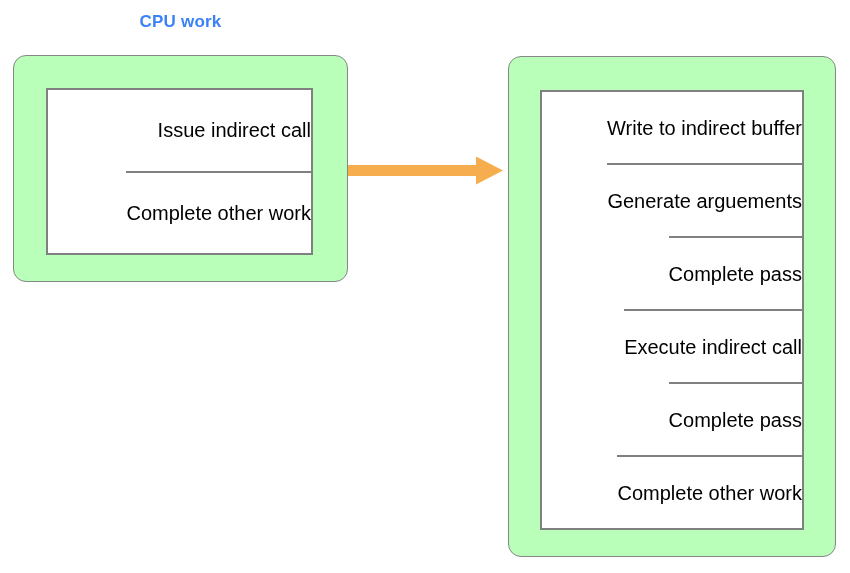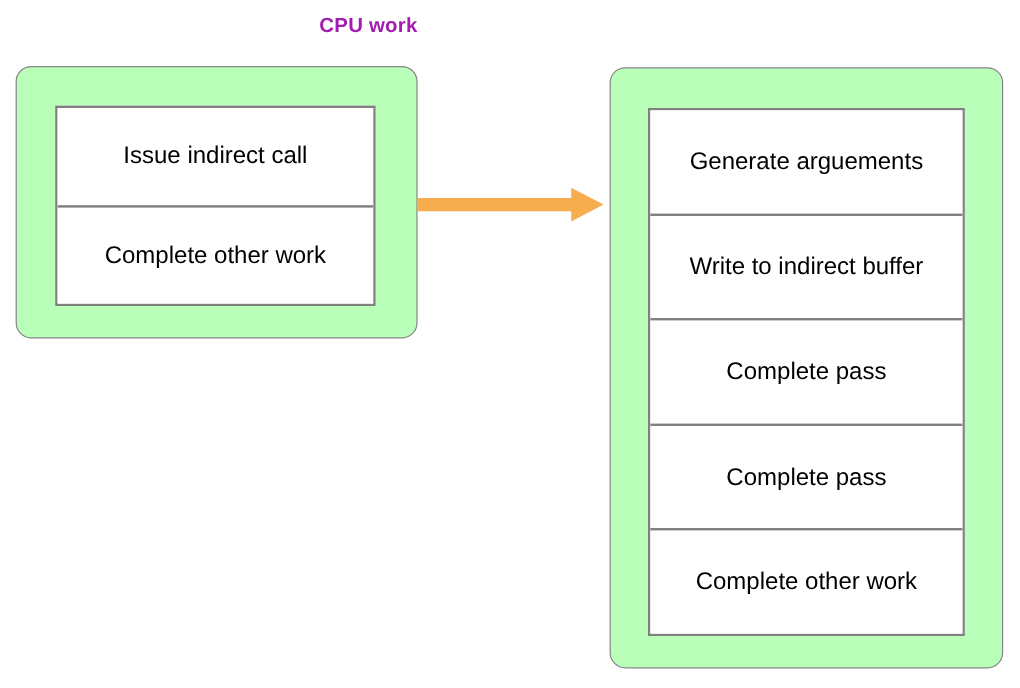--- a/index.html
+++ b/index.html
@@ -17,23 +17,23 @@
     height: 573px;
     background: #ffffff;
     overflow: hidden;
   }
 
   
   .col-title {
     position: absolute;
     font-size: 17px;
     font-weight: bold;
-    color: #a21caf;
+    color: #3b82f6;
     letter-spacing: 0.2px;
-    text-align: right;
+    text-align: center;
     white-space: nowrap;
     line-height: 20px;
   }
   #title-cpu {
     left: 13px;
     top: 12px;
     width: 335px;
   }
   #title-gpu {
     left: 508px;
@@ -63,20 +63,21 @@
   }
 
   
   .stack {
     position: absolute;
     background: #ffffff;
     border: 2px solid #808080;
     box-sizing: border-box;
     display: flex;
     flex-direction: column;
+    align-items: flex-end;
   }
   #stack-cpu {
     left: 46px;
     top: 88px;
     width: 267px;
     height: 167px;
   }
   #stack-gpu {
     left: 540px;
     top: 90px;
@@ -127,20 +128,21 @@
 
   <div id="arrow">
     <svg width="156" height="29" viewBox="0 0 156 29">
       <path d="M 0 9 L 128 9 L 128 0.5 L 155 14.5 L 128 28.5 L 128 20 L 0 20 Z" fill="#f5ad4e"></path>
     </svg>
   </div>
 
   <div class="panel" id="panel-gpu"></div>
 
   <div class="stack" id="stack-gpu">
+    <div class="stack-row">Write to indirect buffer</div>
     <div class="stack-row">Generate arguements</div>
-    <div class="stack-row">Write to indirect buffer</div>
     <div class="stack-row">Complete pass</div>
+    <div class="stack-row">Execute indirect call</div>
     <div class="stack-row">Complete pass</div>
     <div class="stack-row">Complete other work</div>
   </div>
 
 </div>
 
 </body></html>

